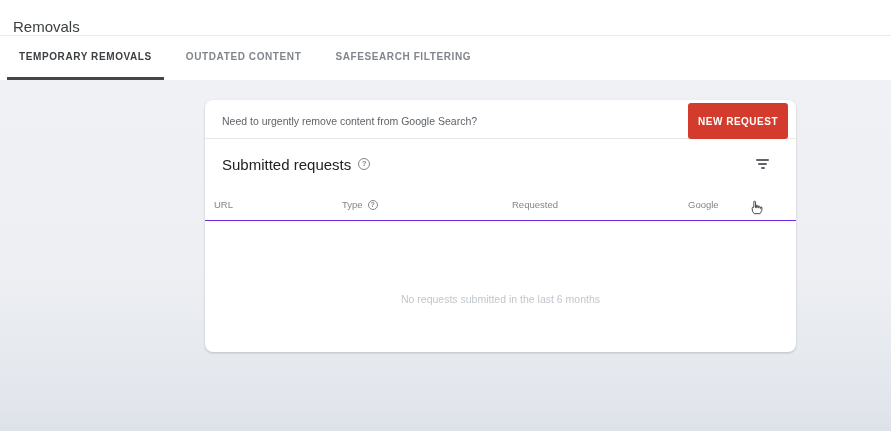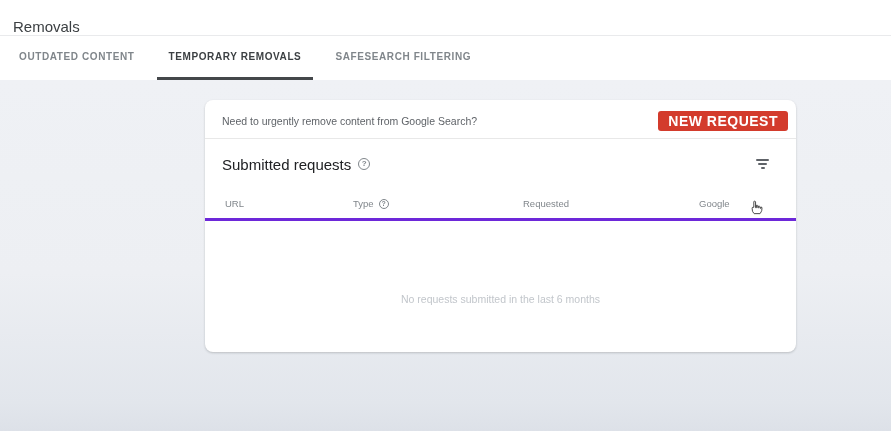--- a/index.html
+++ b/index.html
@@ -83,24 +83,24 @@
   }
   .prompt-text {
     font-size: 10.5px;
     color: #5f6368;
   }
   .btn-red {
     background: #d33b2c;
     color: #fff;
     border: none;
     border-radius: 3px;
-    height: 20px;
+    height: 36px;
     padding: 0 10px;
     font-family: "Liberation Sans", sans-serif;
-    font-size: 14px;
+    font-size: 10px;
     font-weight: 700;
     letter-spacing: 0.5px;
     cursor: pointer;
     white-space: nowrap;
   }
   .title-row {
     height: 50px;
     display: flex;
     align-items: center;
     justify-content: space-between;
@@ -144,22 +144,22 @@
   .filter-icon i { display: block; background: #5f6368; height: 1.6px; border-radius: 1px; }
   .filter-icon i:nth-child(1) { width: 13px; }
   .filter-icon i:nth-child(2) { width: 9px; }
   .filter-icon i:nth-child(3) { width: 4px; }
 
   .table-header {
     height: 32px;
     display: grid;
     grid-template-columns: 128px 170px 176px 1fr;
     align-items: center;
-    padding-left: 20px;
-    border-bottom: 3px solid #6d28d9;
+    padding-left: 9px;
+    border-bottom: 1px solid #6d28d9;
     flex: 0 0 auto;
   }
   .table-header .col {
     font-size: 9.5px;
     color: #80868b;
     display: flex;
     align-items: center;
   }
 
   .empty-state {
@@ -188,25 +188,25 @@
 </head>
 <body>
 
 <div class="screen">
 
   <header class="page-header">
     <h1 class="page-title">Removals</h1>
   </header>
 
   <nav class="tab-bar">
+    <div class="tab active">
+      <span>TEMPORARY REMOVALS</span>
+    </div>
     <div class="tab">
       <span>OUTDATED CONTENT</span>
-    </div>
-    <div class="tab active">
-      <span>TEMPORARY REMOVALS</span>
     </div>
     <div class="tab">
       <span>SAFESEARCH FILTERING</span>
     </div>
   </nav>
 
   <main class="content">
 
     <section class="card">
 

